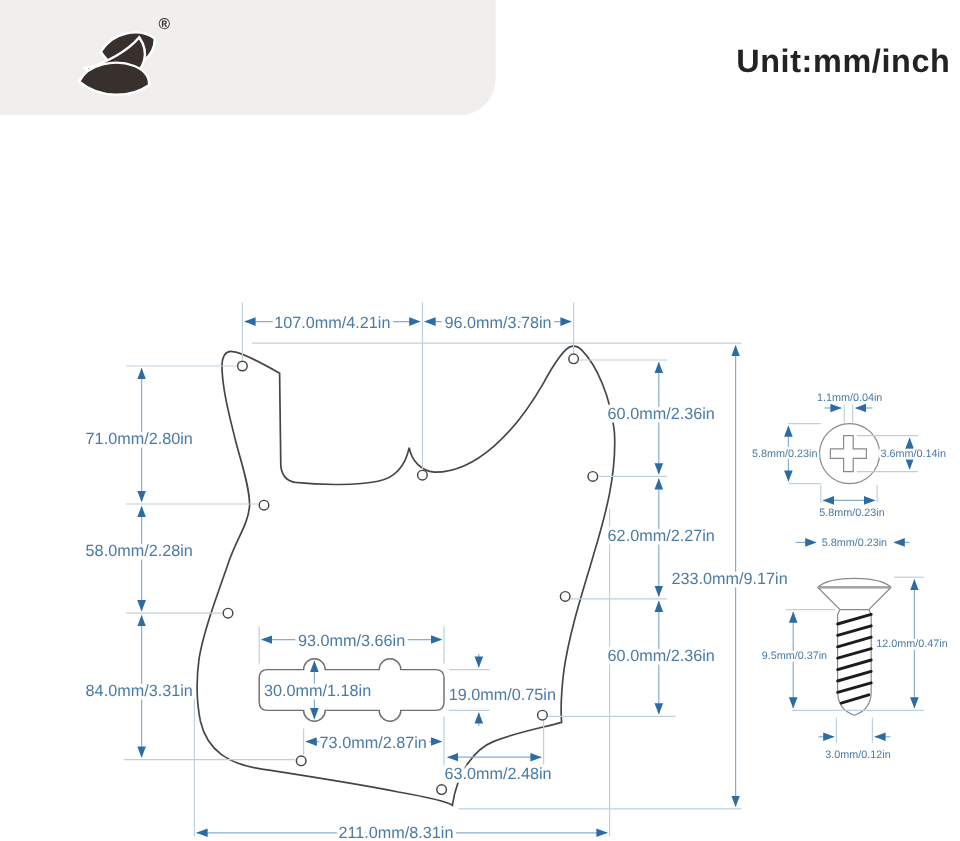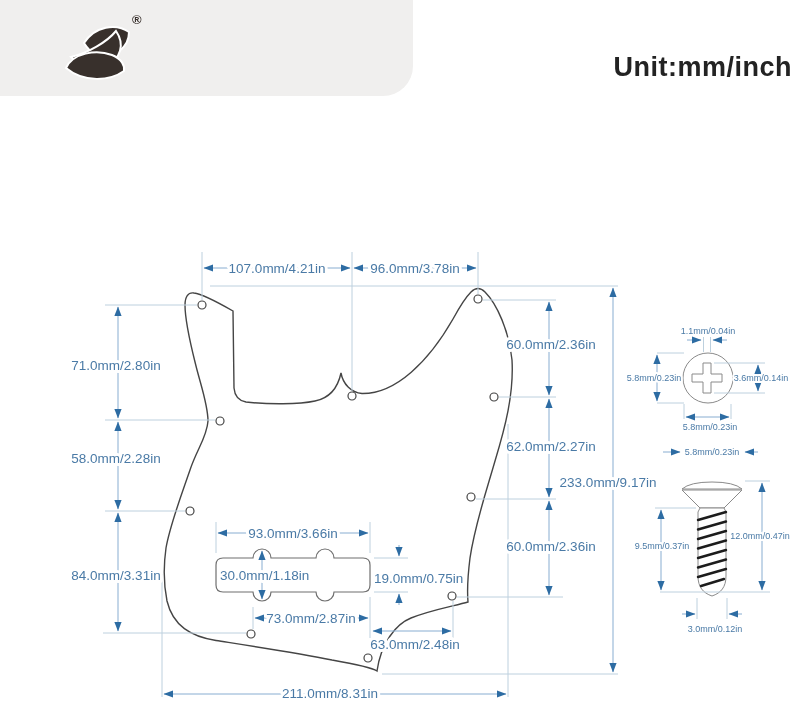--- a/index.html
+++ b/index.html
@@ -1,21 +1,21 @@
 <!DOCTYPE html>
 <html><head>
 <meta charset="utf-8">
 <style>
   html,body{margin:0;padding:0;background:#ffffff;}
   body{width:800px;height:701px;position:relative;font-family:"Liberation Sans",sans-serif;overflow:hidden;}
   .brand-card{position:absolute;left:0;top:0;width:413px;height:96px;background:#f0efee;border-radius:0 0 30px 0;}
   .brand-inner{position:absolute;left:64px;top:10px;display:flex;align-items:flex-start;}
   .brand-text{font-size:44px;font-weight:bold;letter-spacing:3px;color:#38302c;line-height:56px;margin-left:4px;}
   .brand-reg{font-size:13px;font-weight:bold;color:#38302c;margin-top:2px;margin-left:2px;}
-  .unit-label{position:absolute;right:8px;top:52px;font-size:27px;font-weight:bold;color:#232323;letter-spacing:0.5px;}
+  .unit-label{position:absolute;right:8px;top:36px;font-size:27px;font-weight:bold;color:#232323;letter-spacing:0.5px;}
   svg text{paint-order:stroke;stroke:#ffffff;stroke-width:6px;stroke-linejoin:round;fill:#4a7aa6;font-family:"Liberation Sans",sans-serif;}
   svg text.sm{font-size:9px;stroke-width:4px;}
   svg text.md{font-size:13.5px;}
   .outline{fill:#ffffff;stroke:#454545;stroke-width:1.4;}
   .cutout{fill:#ffffff;stroke:#6f6f6f;stroke-width:1.2;}
   .hole{fill:#ffffff;stroke:#454545;stroke-width:1.2;}
   .ext{stroke:#bdd0de;stroke-width:1;fill:none;}
   .dim{stroke:#88add1;stroke-width:1;fill:none;}
   .screw{fill:#ffffff;stroke:#8a8a8a;stroke-width:1;}
   .thread{stroke:#1c1c1c;stroke-width:2.4;stroke-linecap:round;}

